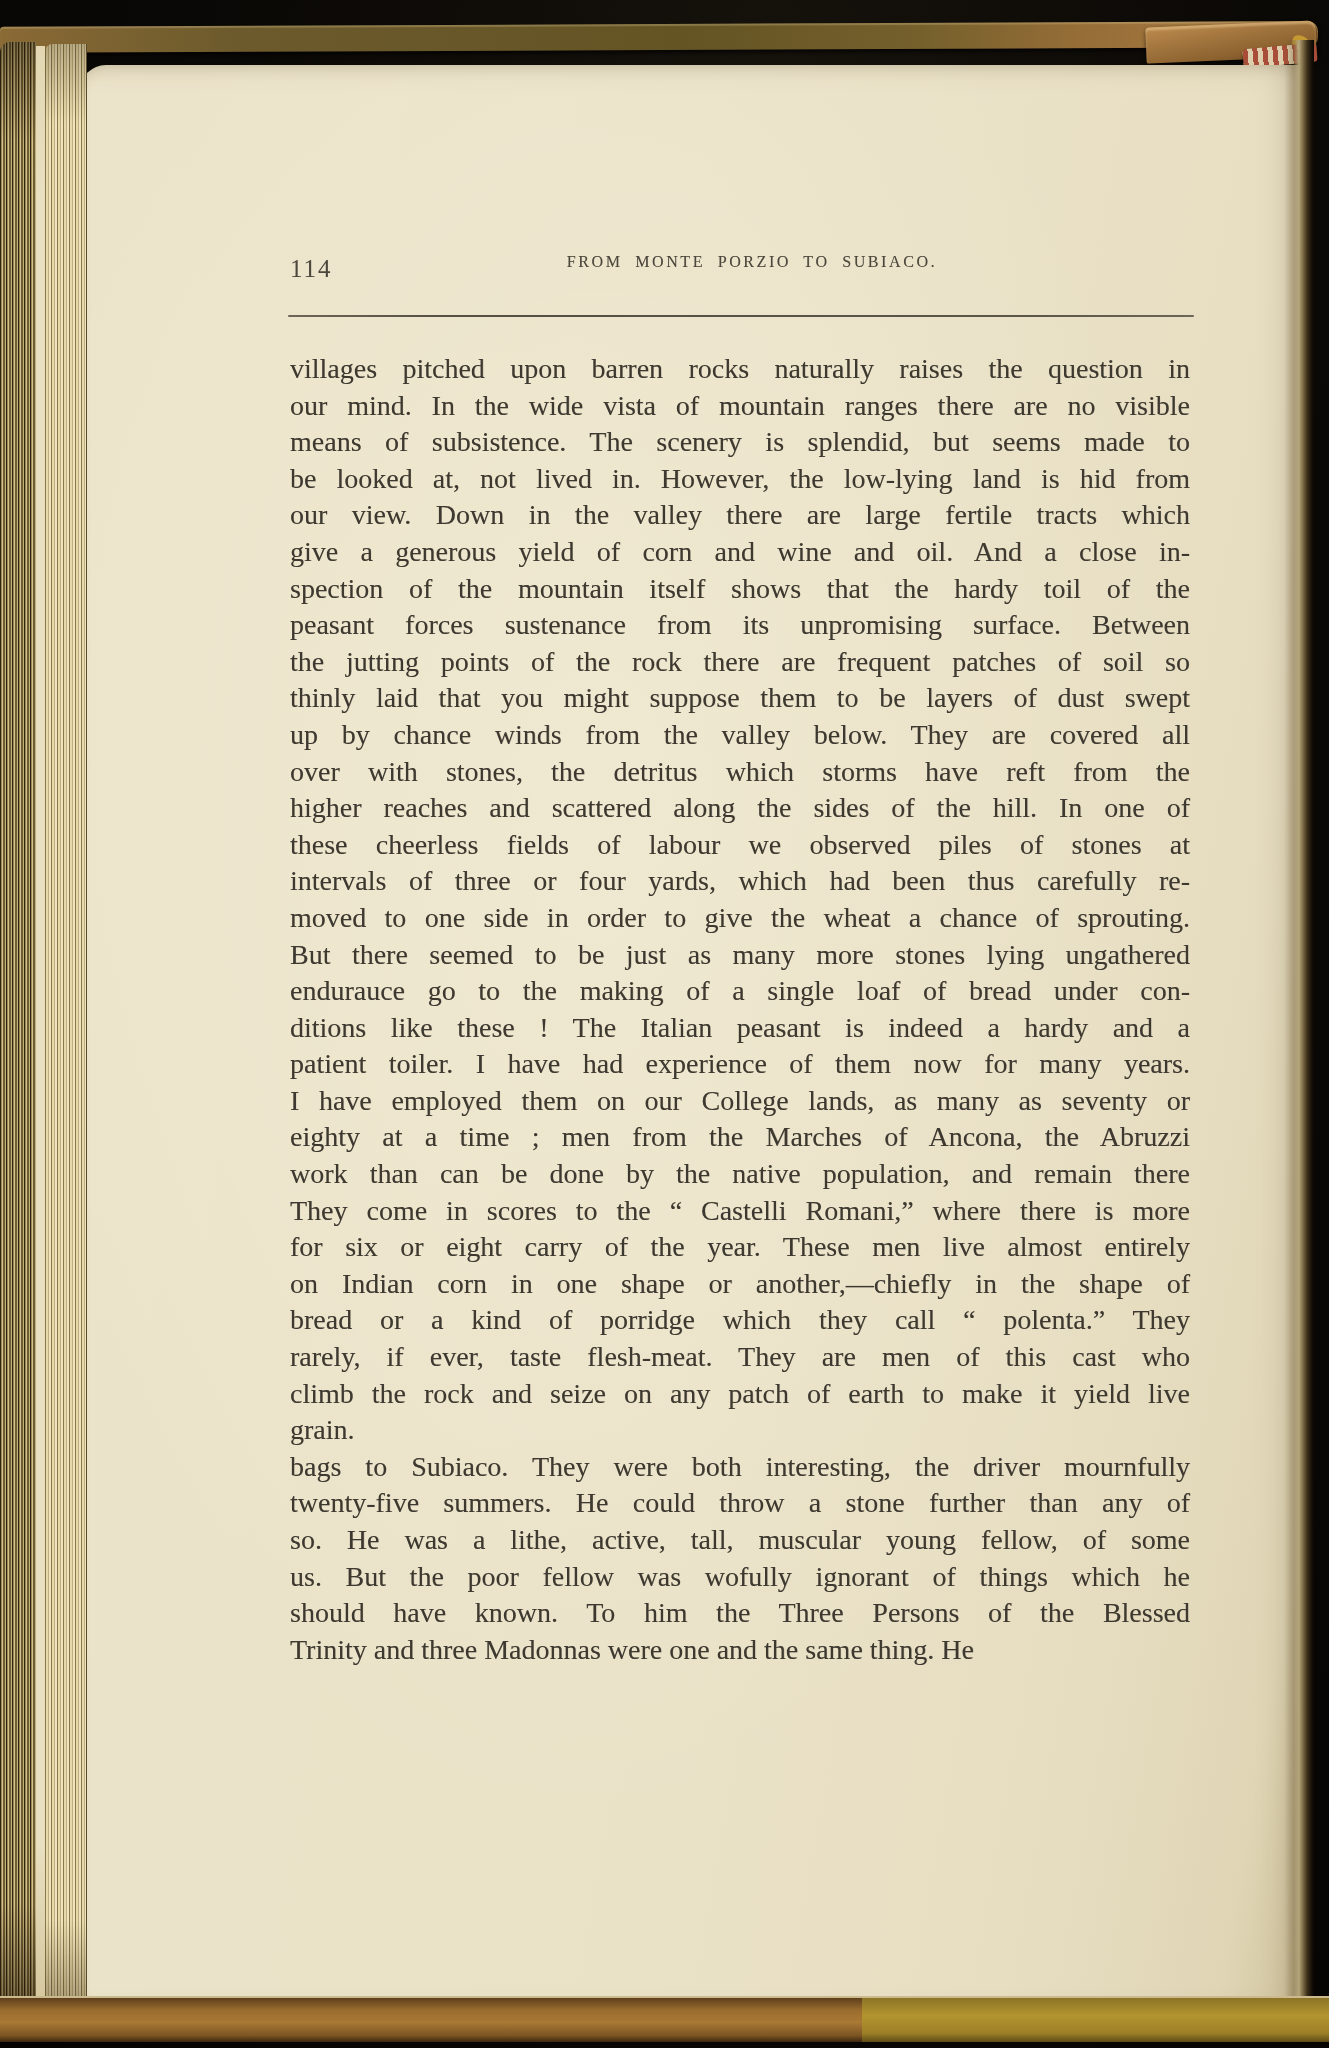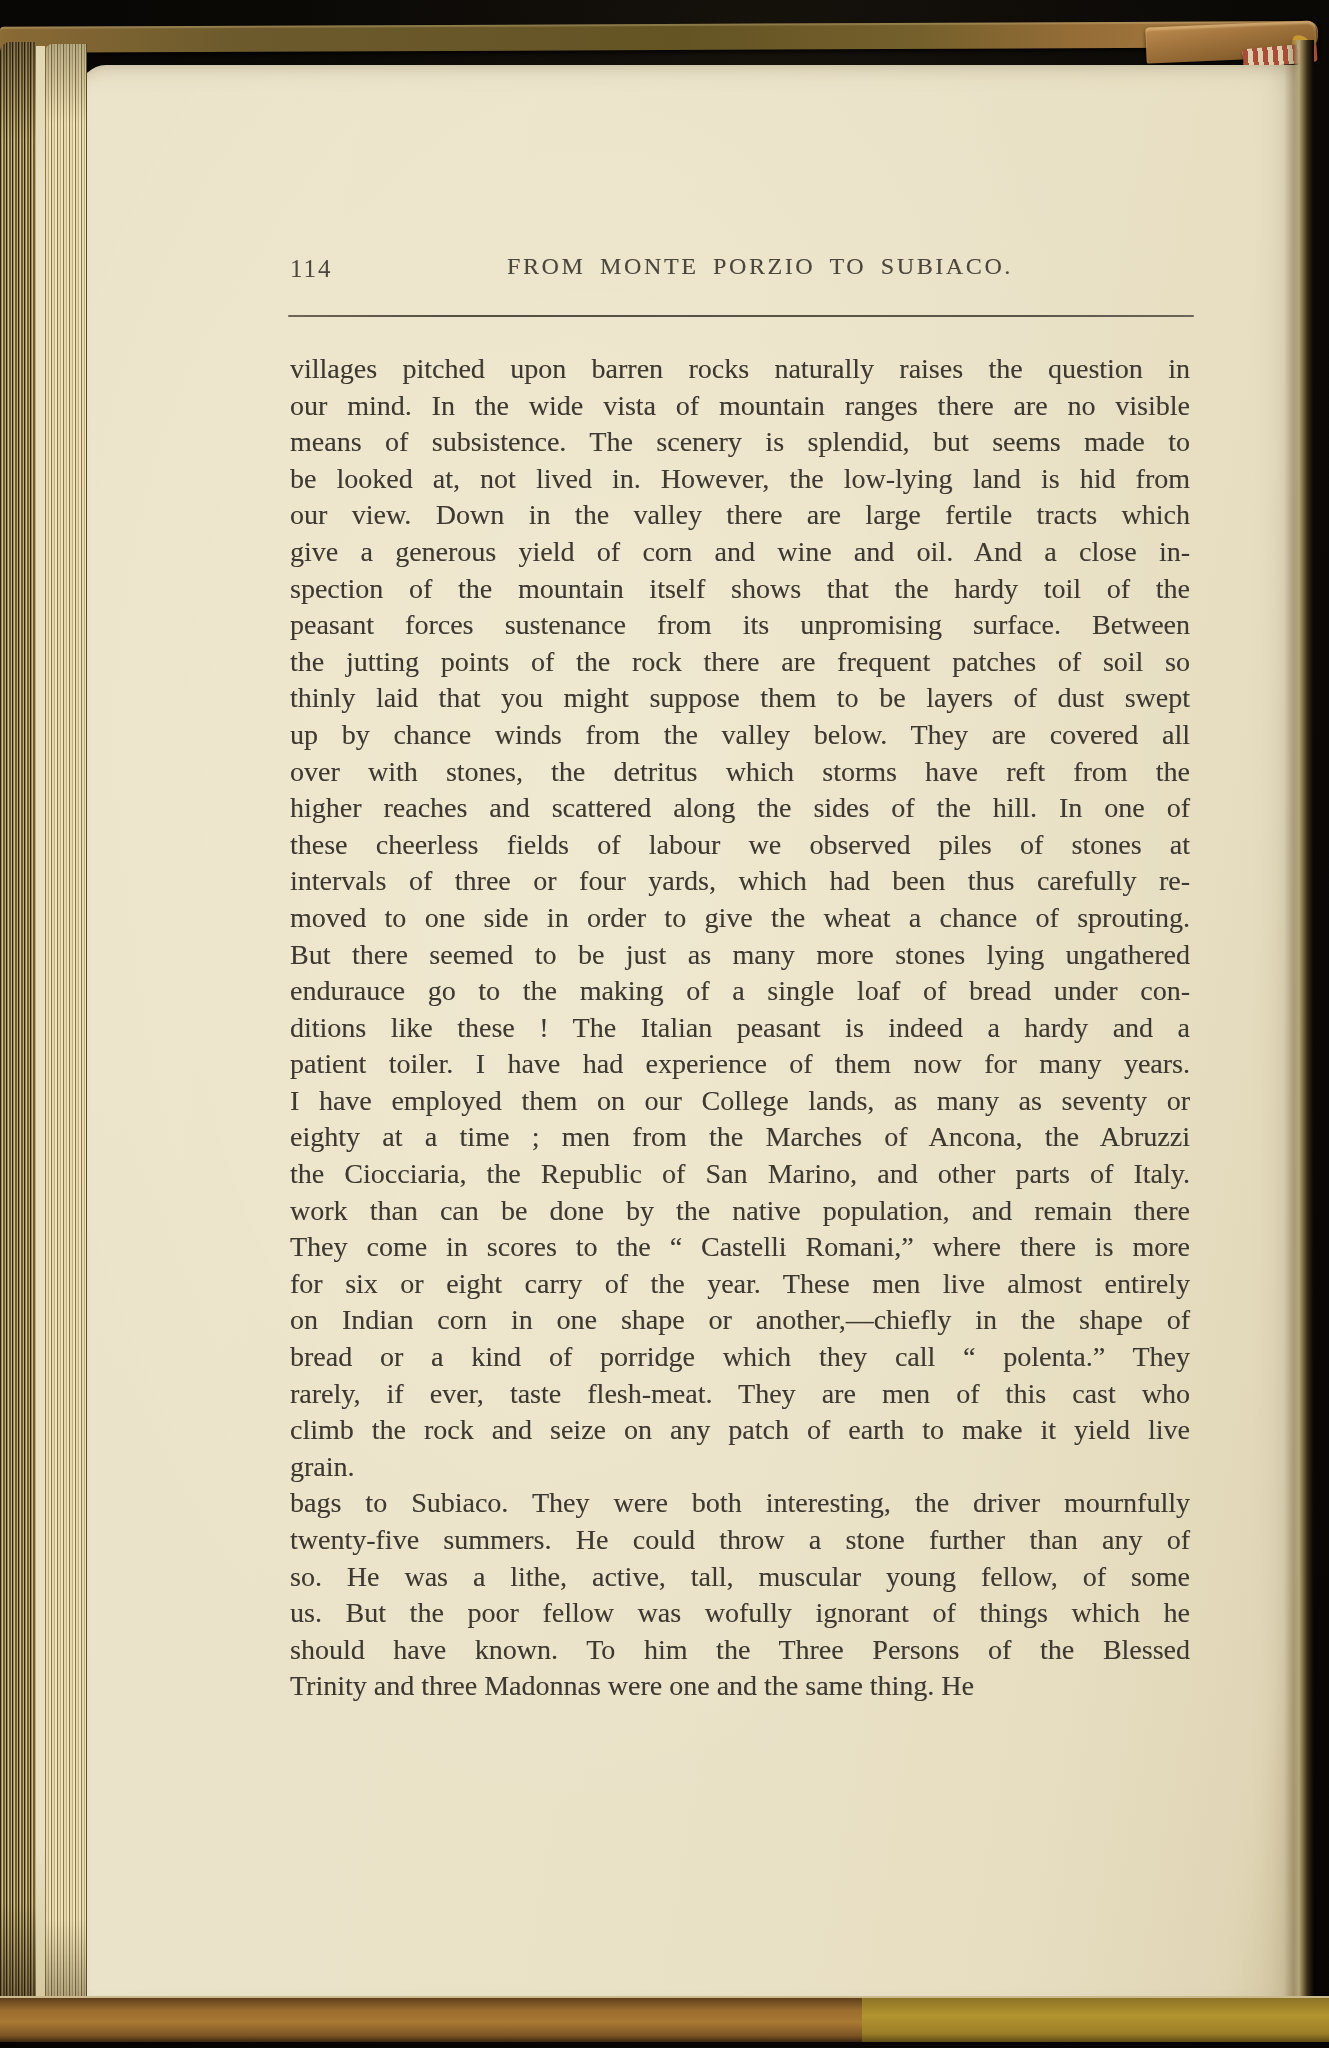--- a/index.html
+++ b/index.html
@@ -86,22 +86,22 @@
     left:862px;top:1998px;width:467px;height:44px;
     background:linear-gradient(to bottom,#8d7426,var(--gold,#b3942f) 40%,#9c7f28 80%,#5f4c16);
   }
 
   
   .page-header{left:210px;top:188px;width:902px;height:32px;color:var(--header-ink,#4c473c);}
   .page-number{
     left:0;top:2px;font-size:25px;letter-spacing:2px;color:var(--header-ink,#4c473c);
   }
   .running-title{
-    left:12px;top:0;width:100%;text-align:center;padding-left:14px;
-    font-size:24px;letter-spacing:2.6px;word-spacing:6px;color:var(--header-ink,#4c473c);
+    left:4px;top:0;width:100%;text-align:center;padding-left:14px;
+    font-size:16px;letter-spacing:2.6px;word-spacing:6px;color:var(--header-ink,#4c473c);
     text-shadow:.3px .3px .6px rgba(70,64,52,.35);
   }
   .rule{
     left:208px;top:250px;width:906px;height:2px;
     background:linear-gradient(to right,#6d6557,#554e43 18%,#5c554a 82%,#6d6557);
     border-radius:1px;
   }
   .body-text{
     left:210px;top:286px;width:900px;
     font-size:28px;line-height:36.6px;color:var(--ink,#3e3930);
@@ -146,21 +146,20 @@
         <div class="bodyline">higher reaches and scattered along the sides of the hill. In one of</div>
         <div class="bodyline">these cheerless fields of labour we observed piles of stones at</div>
         <div class="bodyline">intervals of three or four yards, which had been thus carefully re-</div>
         <div class="bodyline">moved to one side in order to give the wheat a chance of sprouting.</div>
         <div class="bodyline">But there seemed to be just as many more stones lying ungathered</div>
         <div class="bodyline">endurauce go to the making of a single loaf of bread under con-</div>
         <div class="bodyline">ditions like these ! The Italian peasant is indeed a hardy and a</div>
         <div class="bodyline">patient toiler. I have had experience of them now for many years.</div>
         <div class="bodyline">I have employed them on our College lands, as many as seventy or</div>
         <div class="bodyline">eighty at a time ; men from the Marches of Ancona, the Abruzzi</div>
-        <div class="bodyline">the Ciocciaria, the Republic of San Marino, and other parts of Italy.</div>
         <div class="bodyline">work than can be done by the native population, and remain there</div>
         <div class="bodyline">They come in scores to the “ Castelli Romani,” where there is more</div>
         <div class="bodyline">for six or eight carry of the year. These men live almost entirely</div>
         <div class="bodyline">on Indian corn in one shape or another,—chiefly in the shape of</div>
         <div class="bodyline">bread or a kind of porridge which they call “ polenta.” They</div>
         <div class="bodyline">rarely, if ever, taste flesh-meat. They are men of this cast who</div>
         <div class="bodyline">climb the rock and seize on any patch of earth to make it yield live</div>
         <div class="bodyline last">grain.</div>
         <div class="bodyline">bags to Subiaco. They were both interesting, the driver mournfully</div>
         <div class="bodyline">twenty-five summers. He could throw a stone further than any of</div>

